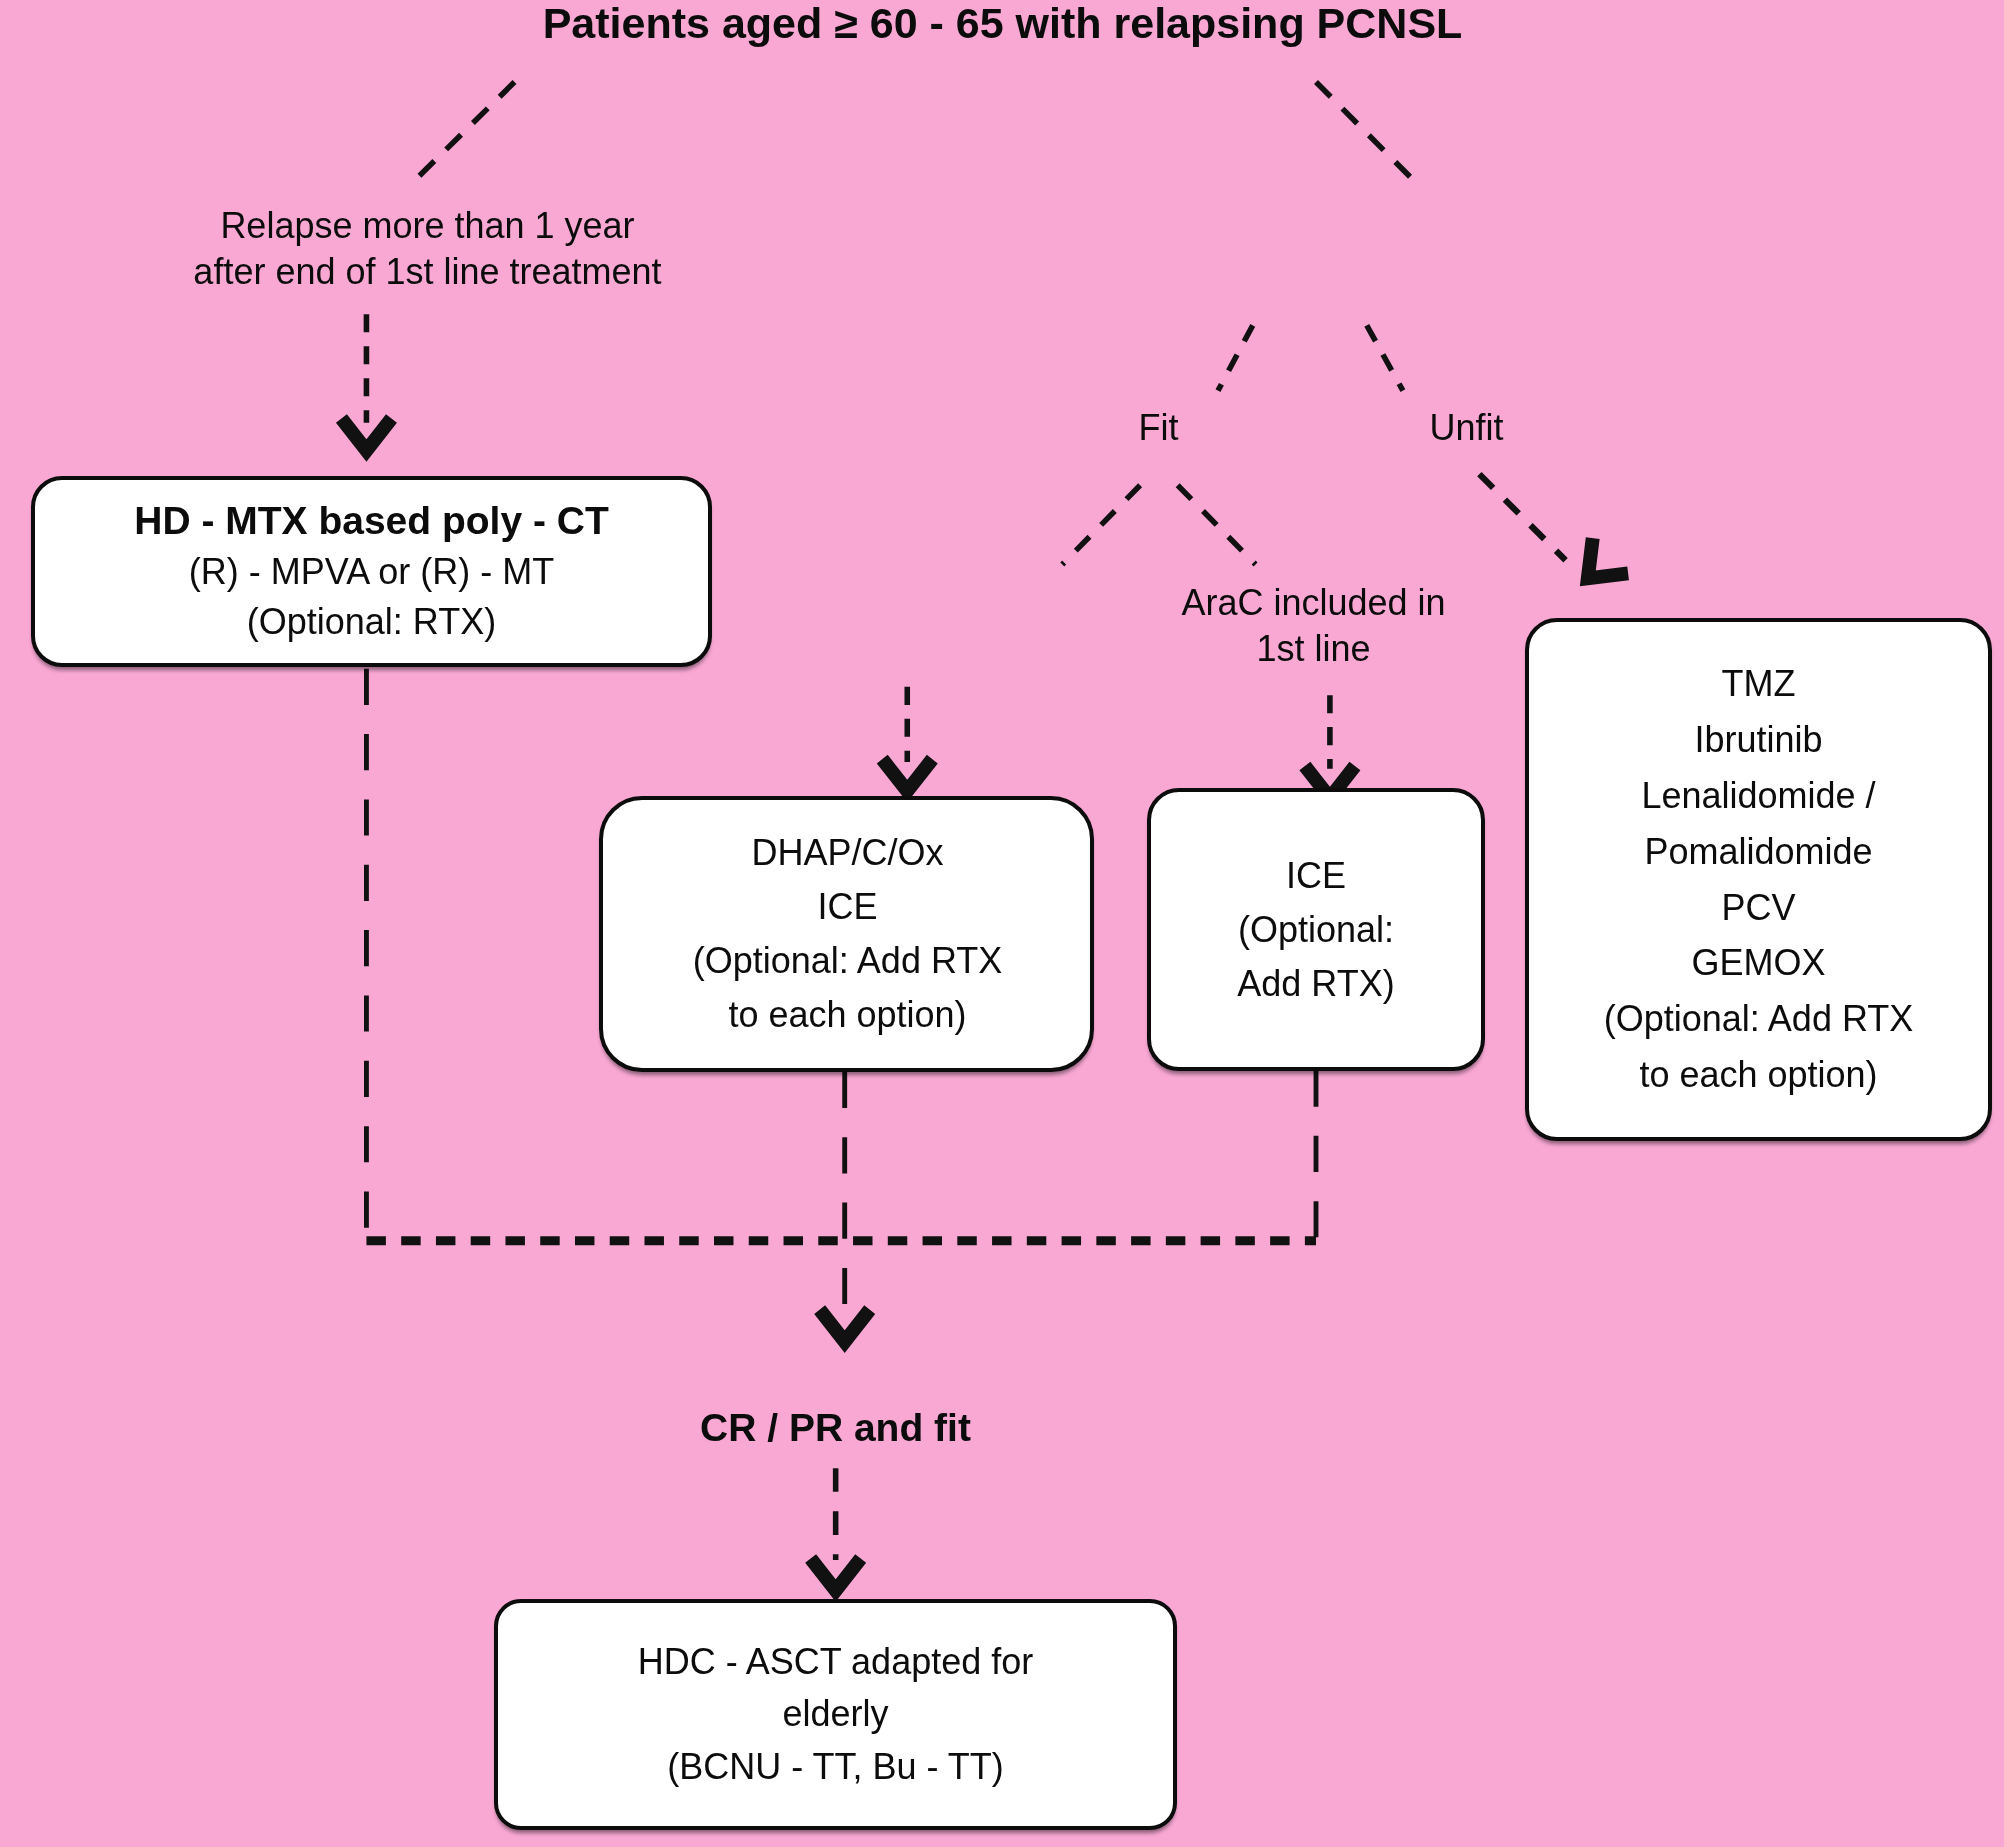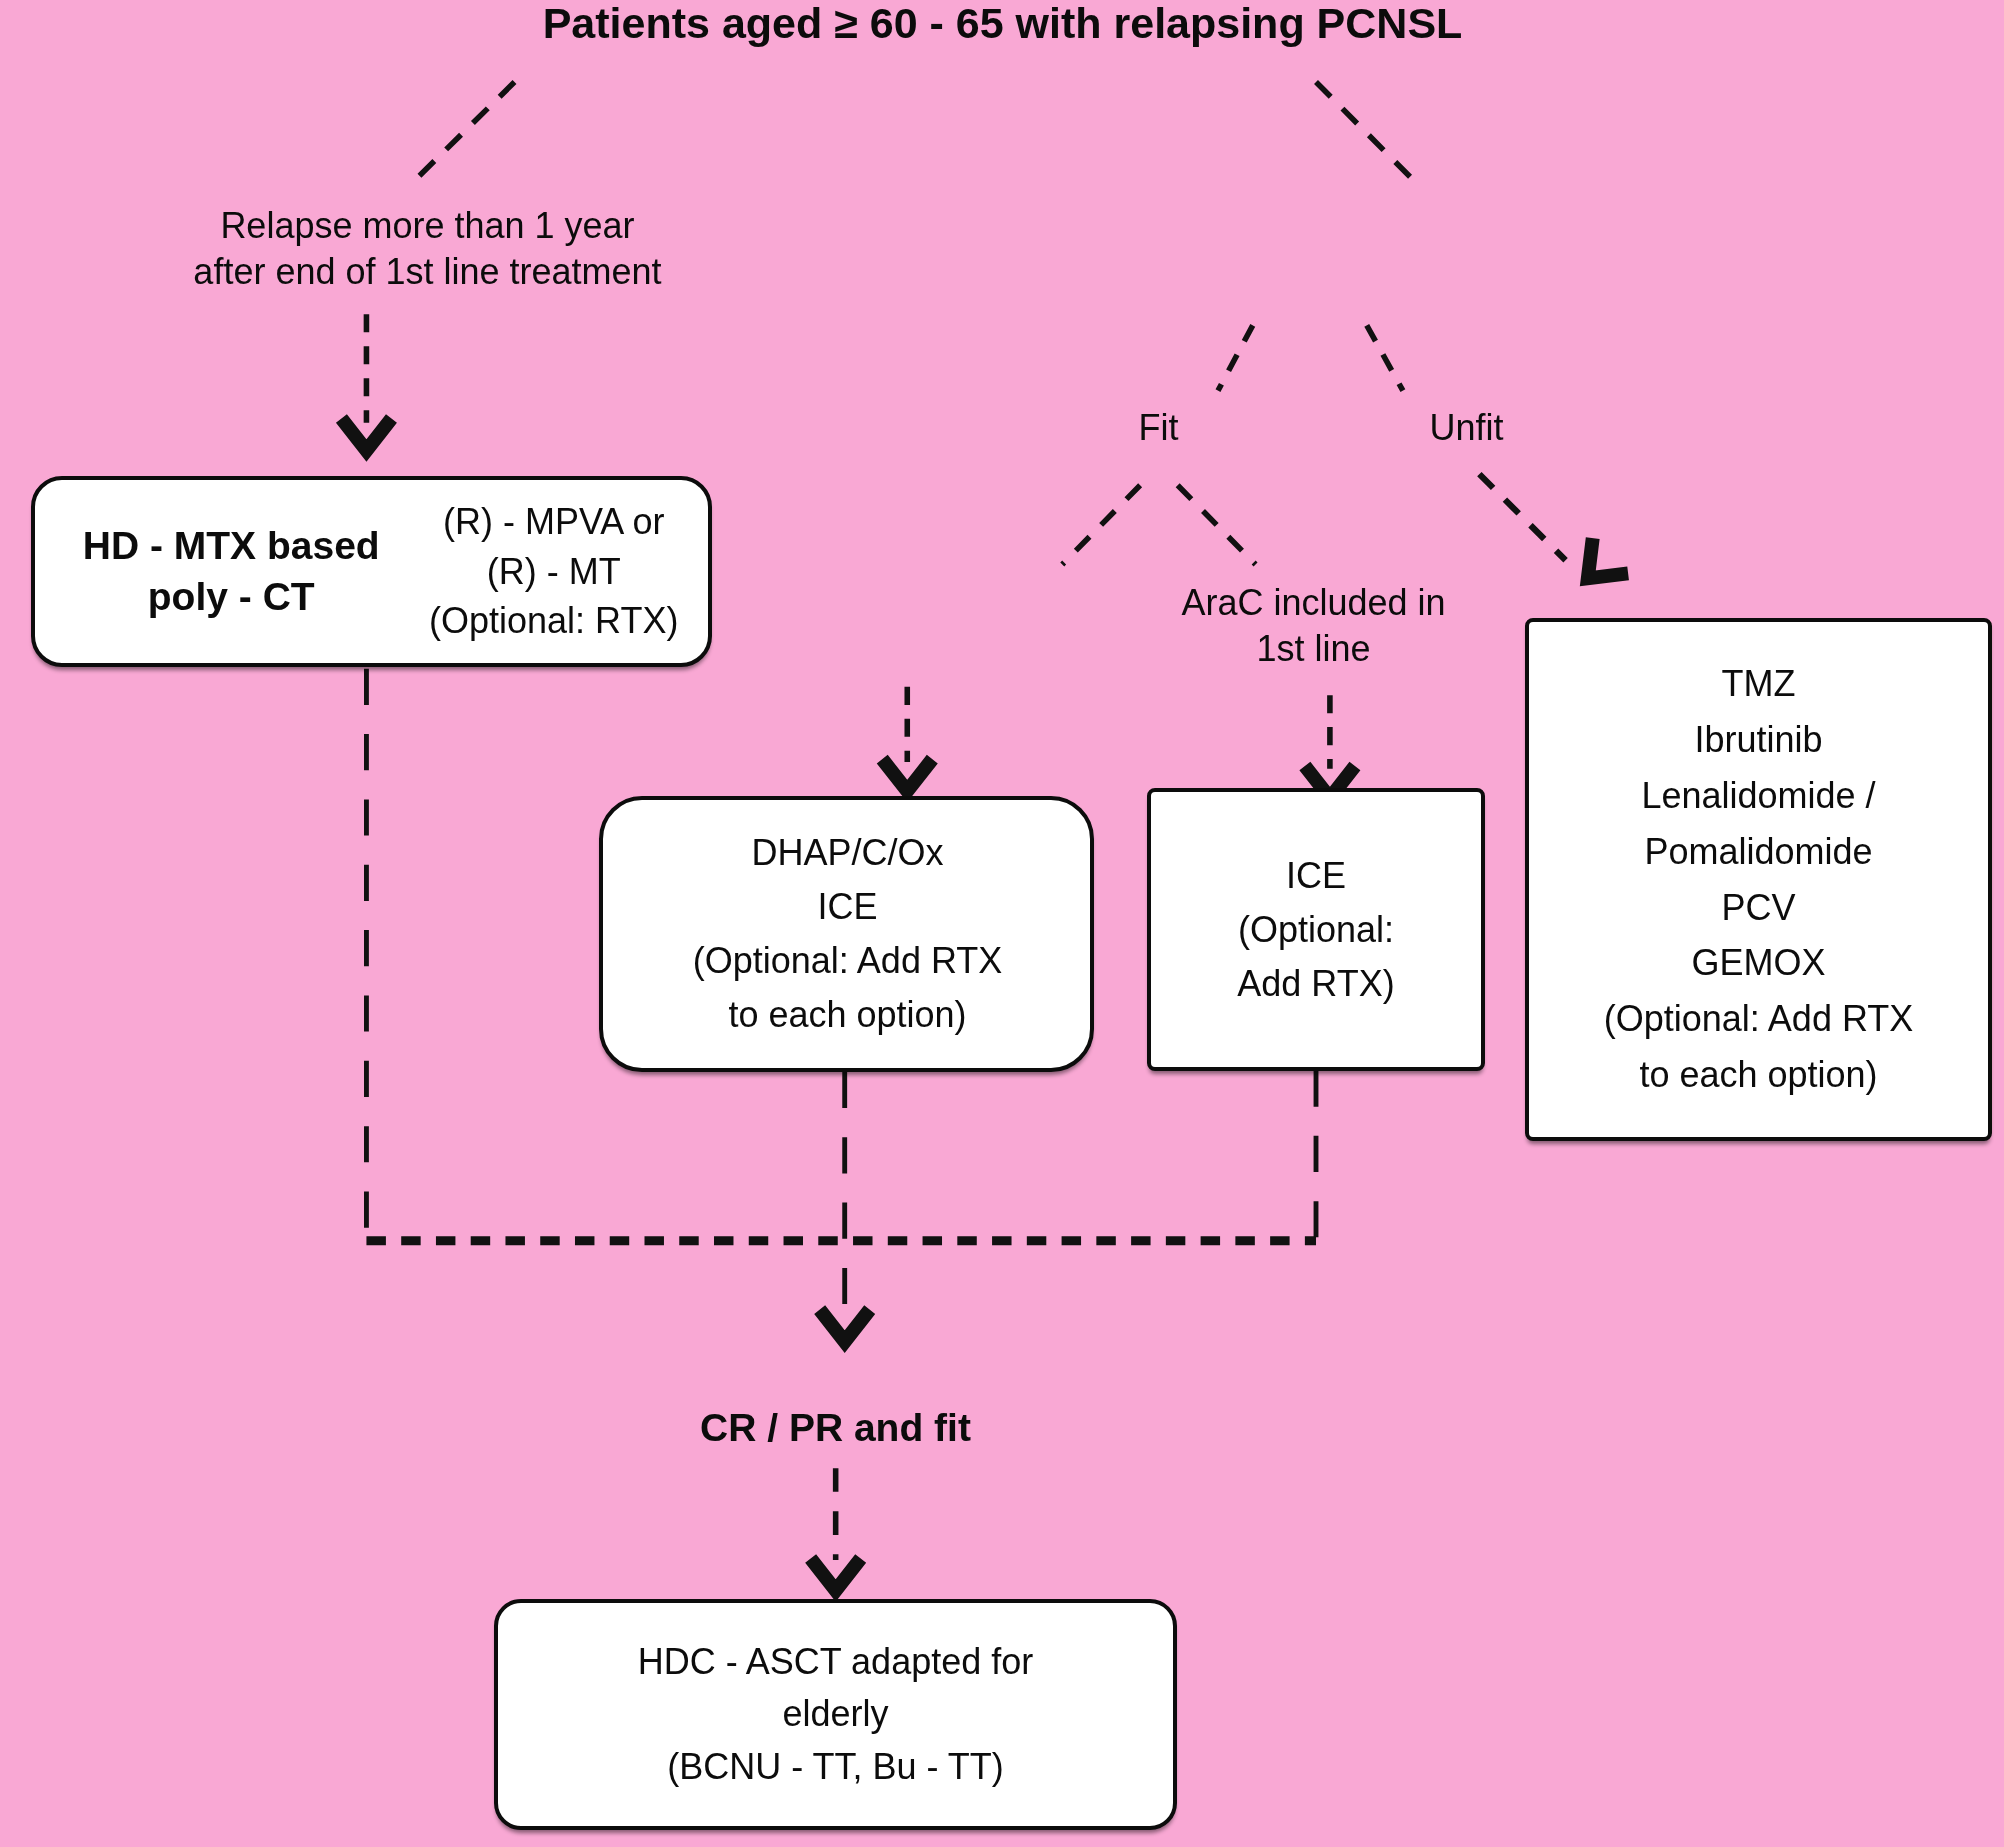--- a/index.html
+++ b/index.html
@@ -23,32 +23,32 @@
   .lbl.big{font-size:43px;font-weight:bold;line-height:1.1;}
   .lbl.bold{font-size:39px;font-weight:bold;}
   .box{
     position:absolute;
     box-sizing:border-box;
     background:#ffffff;
     border:4.2px solid #0c0c0c;
     border-radius:36px;
     box-shadow:0 4.9px 4.2px -2.1px rgba(0,0,0,0.45);
     display:flex;
-    flex-direction:row;
+    flex-direction:column;
     align-items:center;
     justify-content:center;
     text-align:center;
     font-size:36px;
     line-height:1.5;
     white-space:pre-line;
     padding:7px 14px;
   }
   .box .heading{font-weight:bold;font-size:39px;line-height:1.3;}
   .box .body{white-space:pre-line;}
-  .roundier{border-radius:8px;}
+  .roundier{border-radius:32px;}
   svg line, svg path{stroke:#111111;}
 </style>
 </head>
 <body>
 
 <div id="canvas">
 
   <svg id="connectors" viewBox="0 0 2884 2657" xmlns="http://www.w3.org/2000/svg" fill="none">
 
     <line x1="740" y1="118" x2="598" y2="258" stroke-width="8" stroke-dasharray="30 24"></line>

